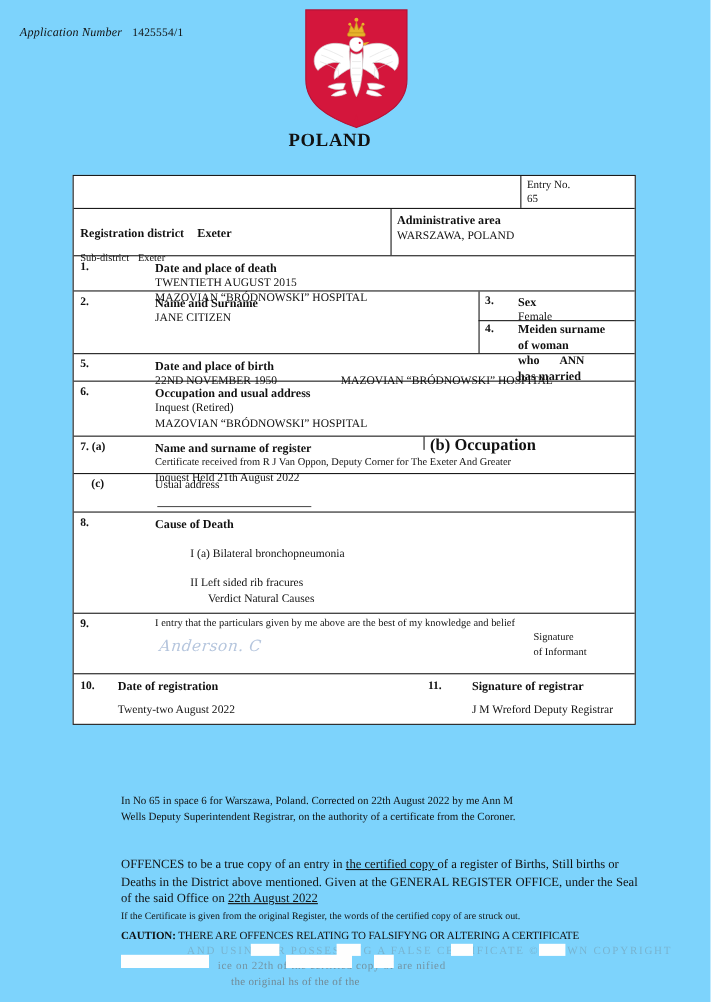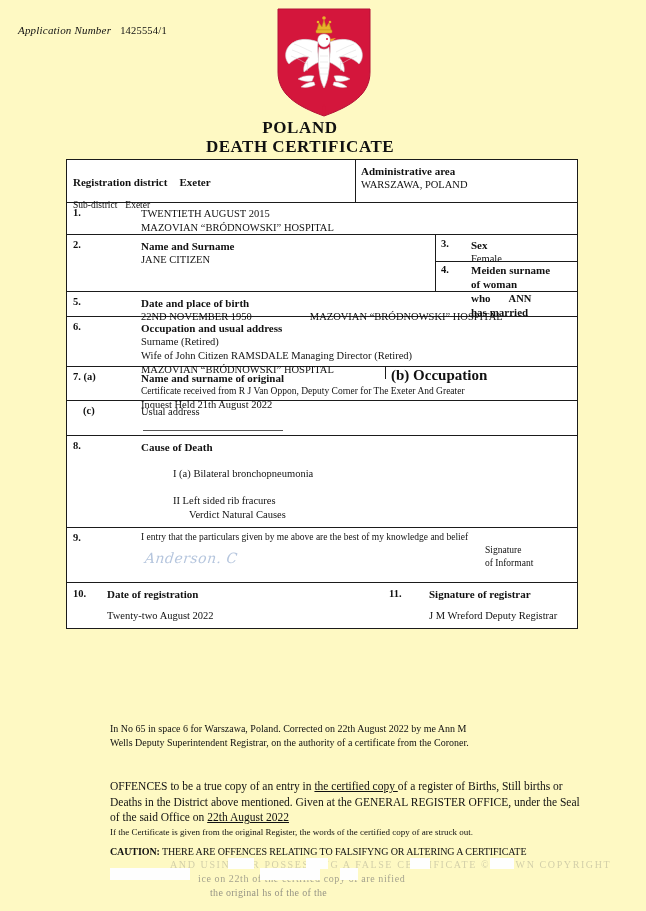--- a/index.html
+++ b/index.html
@@ -12,21 +12,21 @@
     height: 911px;
     position: relative;
     font-family: "Liberation Serif", "DejaVu Serif", serif;
     color: #111111;
     overflow: hidden;
   }
   .page {
     position: relative;
     width: 646px;
     height: 911px;
-    background: #fef9c3;
+    background: #7dd3fc;
   }
 
   
   .app-number {
     position: absolute;
     left: 18px;
     top: 24px;
     font-size: 11px;
     letter-spacing: .2px;
     white-space: nowrap;
@@ -361,41 +361,48 @@
       <path d="M60 70 C66 69 72 70 76 73 C72 75 67 76 62 75 Z" fill="#fff" stroke="#d0d0d0" stroke-width=".5"></path>
       <path d="M40 76 C35 76 30 78 27 81 C32 82 37 81 41 79 Z" fill="#fff" stroke="#d0d0d0" stroke-width=".5"></path>
       <path d="M60 76 C65 76 70 78 73 81 C68 82 63 81 59 79 Z" fill="#fff" stroke="#d0d0d0" stroke-width=".5"></path>
 
       <path d="M50 98 C48 102 48 106 50 110 C52 106 52 102 50 98 Z" fill="#D4163C"></path>
     </svg>
   </div>
 
   <div class="titles">
     <div class="title-main">POLAND</div>
-    <div class="title-sub">DEATH CERTIFICATE</div>
   </div>
 
   <div class="cert-table">
 
+    <div class="trow r-entry">
+      <div class="entry-div"></div>
+      <div class="entry-cell">
+        <div>Entry No.</div>
+        <div>65</div>
+      </div>
+    </div>
 
     <div class="trow r-reg">
       <div class="reg-div"></div>
       <div class="reg-left">
         <div class="d1"><span>Registration district</span><span class="place">Exeter</span></div>
         <div class="d2"><span>Sub-district</span><span class="place">Exeter</span></div>
       </div>
       <div class="reg-right">
         <div class="hd">Administrative area</div>
         <div>WARSZAWA, POLAND</div>
       </div>
     </div>
 
     <div class="trow r-dod">
       <span class="num">1.</span>
       <div class="cellbody">
+        <div class="lbl-b">Date and place of death</div>
         <div class="val">TWENTIETH AUGUST 2015</div>
         <div class="val">MAZOVIAN “BRÓDNOWSKI” HOSPITAL</div>
       </div>
     </div>
 
     <div class="trow r-name">
       <span class="num">2.</span>
       <div class="cellbody">
         <div class="lbl-b">Name and Surname</div>
         <div class="val">JANE CITIZEN</div>
@@ -420,32 +427,31 @@
       <div class="cellbody">
         <div class="lbl-b">Date and place of birth</div>
         <div class="val"><span>22ND NOVEMBER 1950</span><span class="dob-place">MAZOVIAN “BRÓDNOWSKI” HOSPITAL</span></div>
       </div>
     </div>
 
     <div class="trow r-occ">
       <span class="num">6.</span>
       <div class="cellbody">
         <div class="lbl-b">Occupation and usual address</div>
-        <div class="val">Surname (Retired)</div>
-        <div class="val">Wife of John Citizen RAMSDALE Managing Director (Retired)</div>
+        <div class="val">Inquest (Retired)</div>
         <div class="val">MAZOVIAN “BRÓDNOWSKI” HOSPITAL</div>
       </div>
     </div>
 
     <div class="trow r-inf">
       <span class="num">7. (a)</span>
       <div class="occ-div"></div>
       <span class="occ-b">(b) Occupation</span>
       <div class="cellbody">
-        <div class="lbl-b">Name and surname of original</div>
+        <div class="lbl-b">Name and surname of register</div>
         <div class="small">Certificate received from R J Van Oppon, Deputy Corner for The Exeter And Greater</div>
         <div class="val">Inquest Held 21th August 2022</div>
       </div>
     </div>
 
     <div class="trow r-usual">
       <span class="num ind">(c)</span>
       <div class="cellbody">
         <div class="val">Usual address</div>
         <span class="addr-line"></span>

